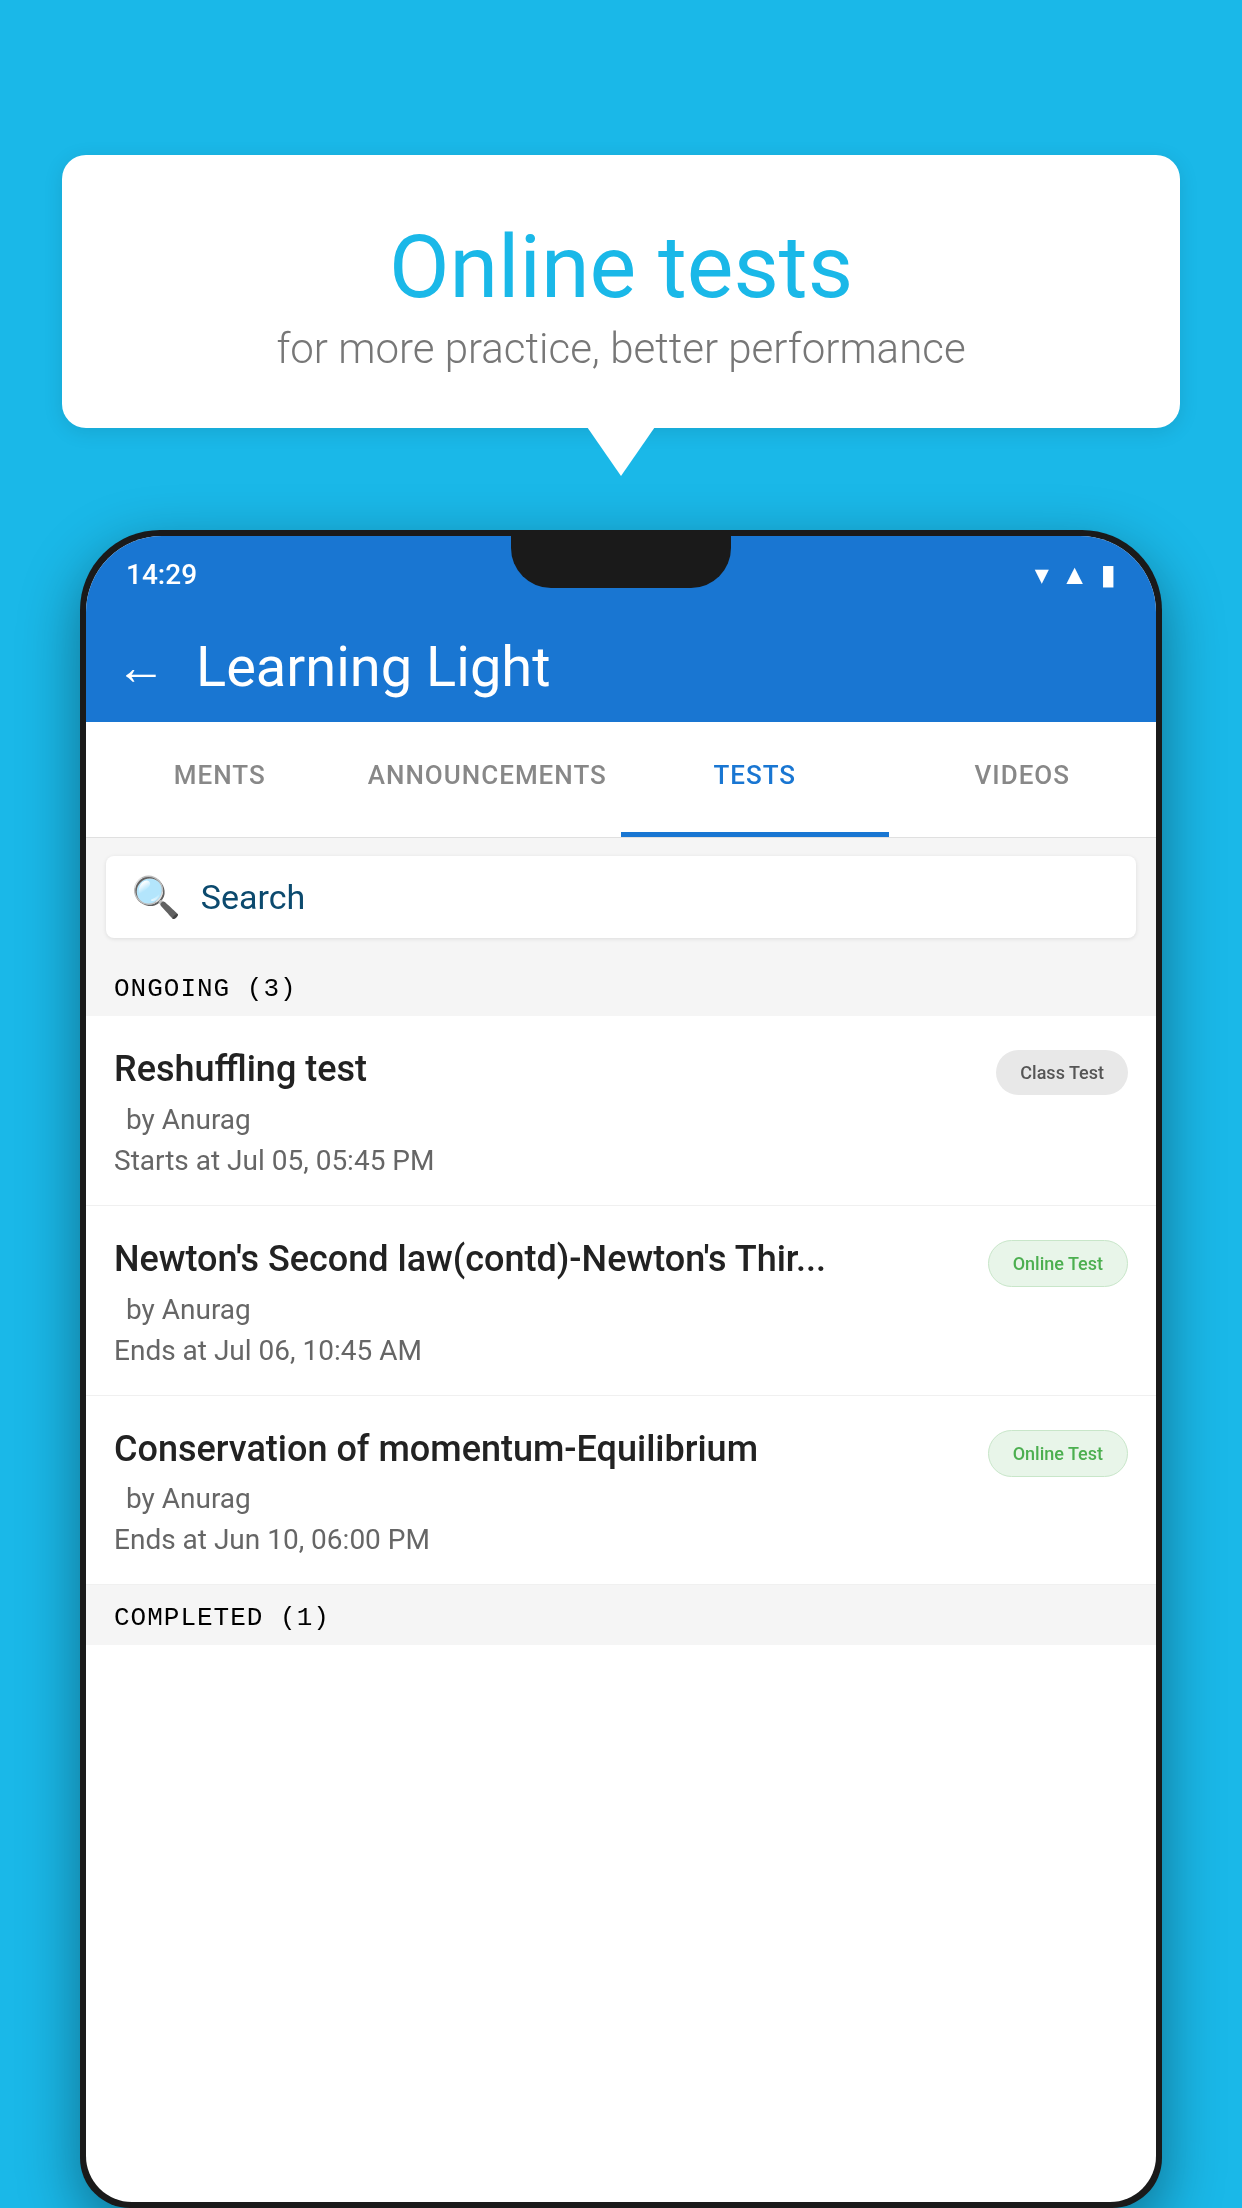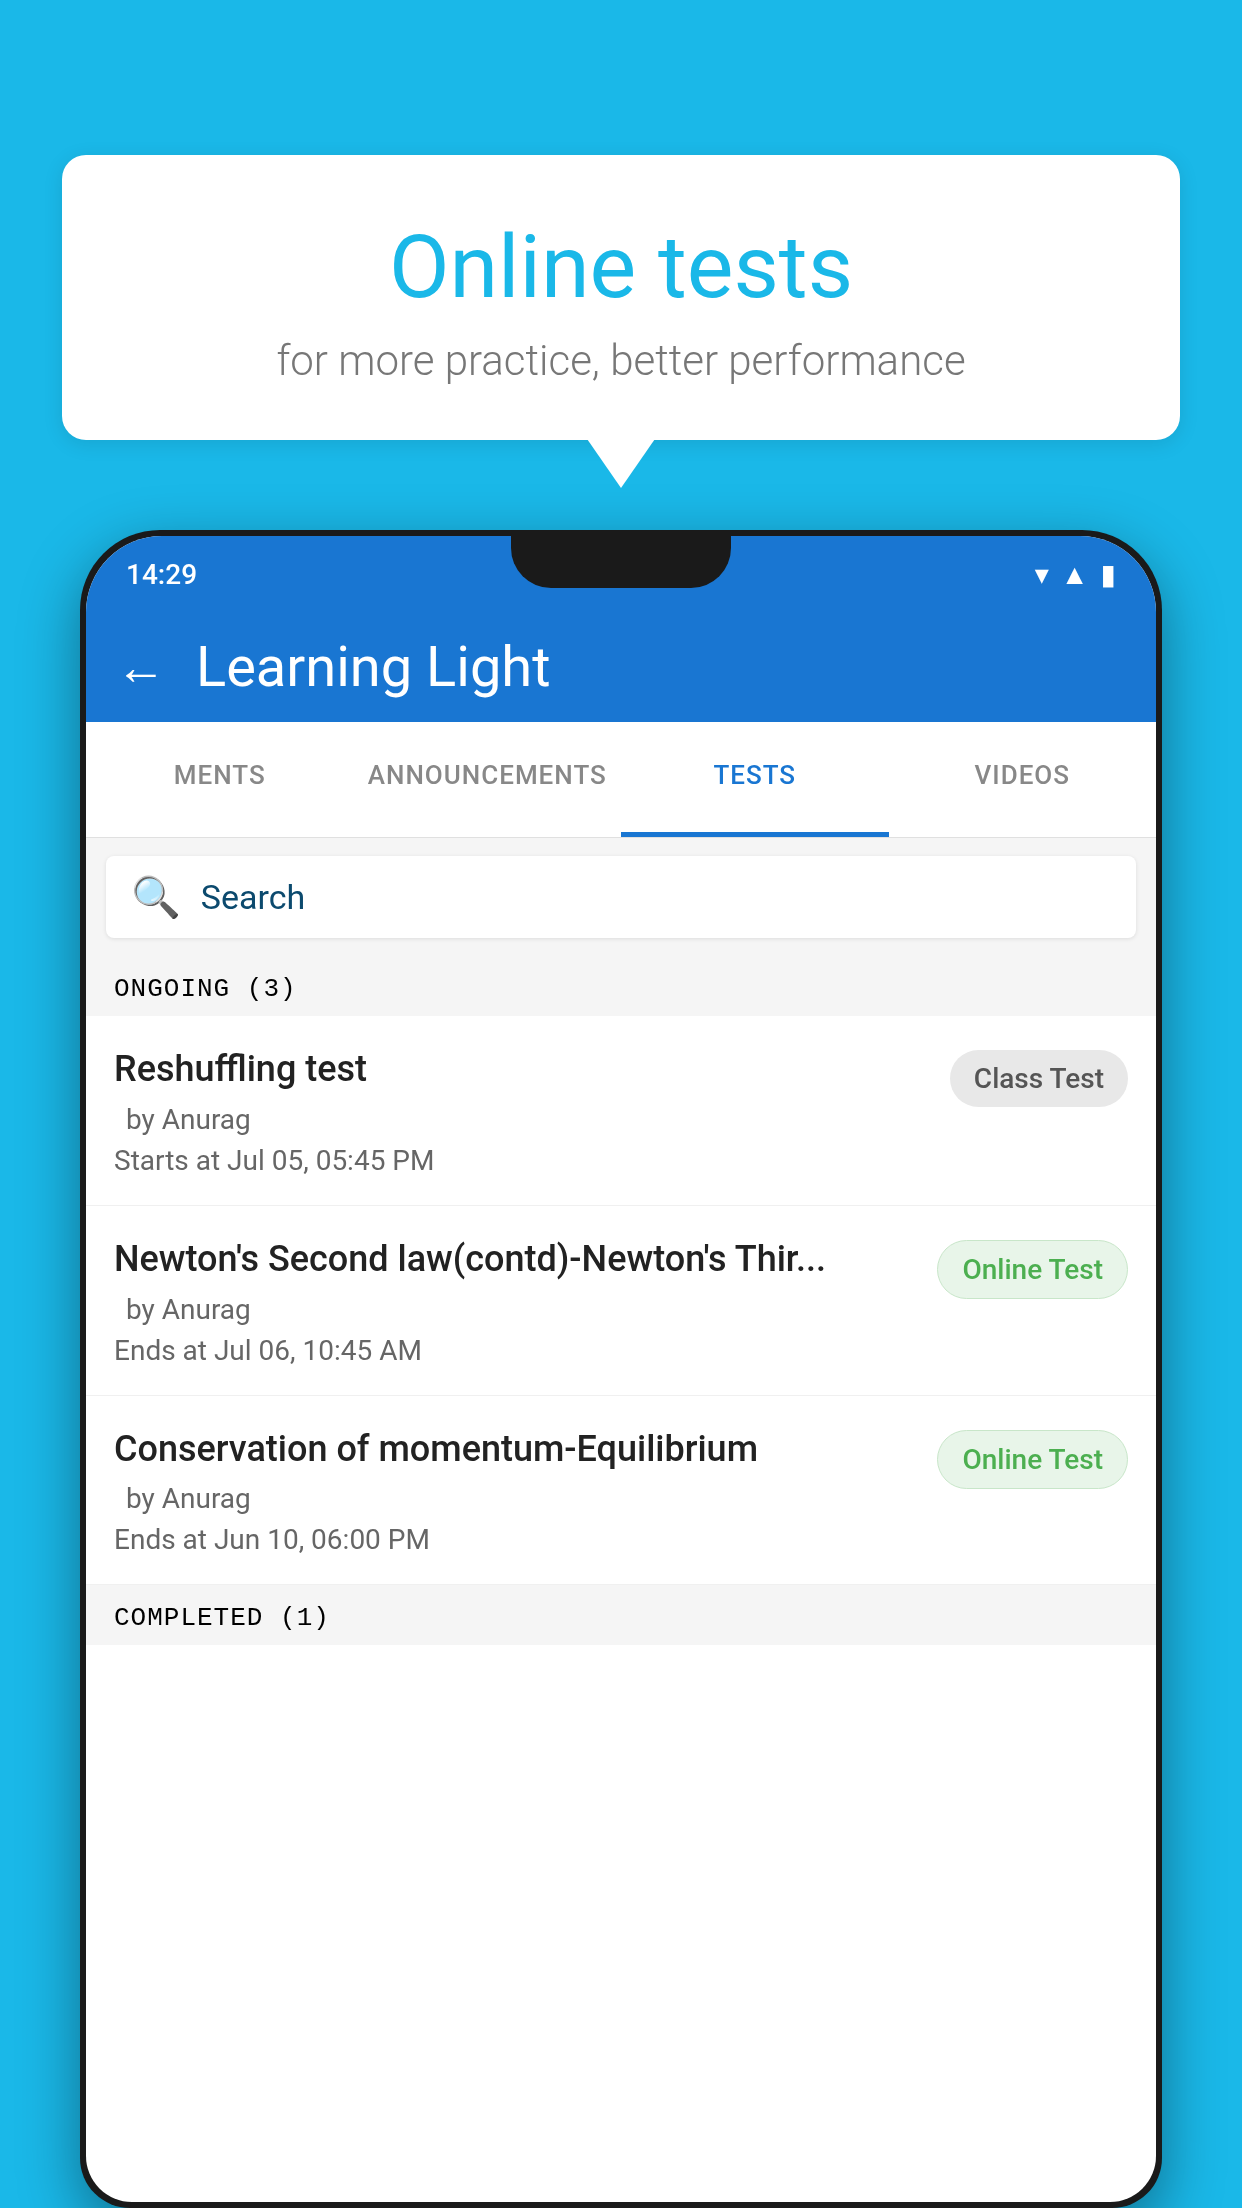--- a/index.html
+++ b/index.html
@@ -41,21 +41,21 @@
       height: 0;
       border-left: 36px solid transparent;
       border-right: 36px solid transparent;
       border-top: 52px solid white;
     }
 
     .bubble-title {
       font-size: 88px;
       color: #1ab8e8;
       font-weight: 400;
-      margin-bottom: 18px;
+      margin-bottom: 6px;
     }
 
     .bubble-subtitle {
       font-size: 42px;
       color: #777;
       font-weight: 300;
     }
 
     
     .phone-frame {
@@ -257,21 +257,21 @@
     }
 
     .test-time {
       font-size: 28px;
       color: #666;
     }
 
     .test-badge {
       border-radius: 30px;
       padding: 12px 24px;
-      font-size: 28px;
+      font-size: 18px;
       font-weight: 500;
       white-space: nowrap;
       margin-top: 4px;
       flex-shrink: 0;
     }
 
     .badge-class {
       background: #e8e8e8;
       color: #555;
     }

